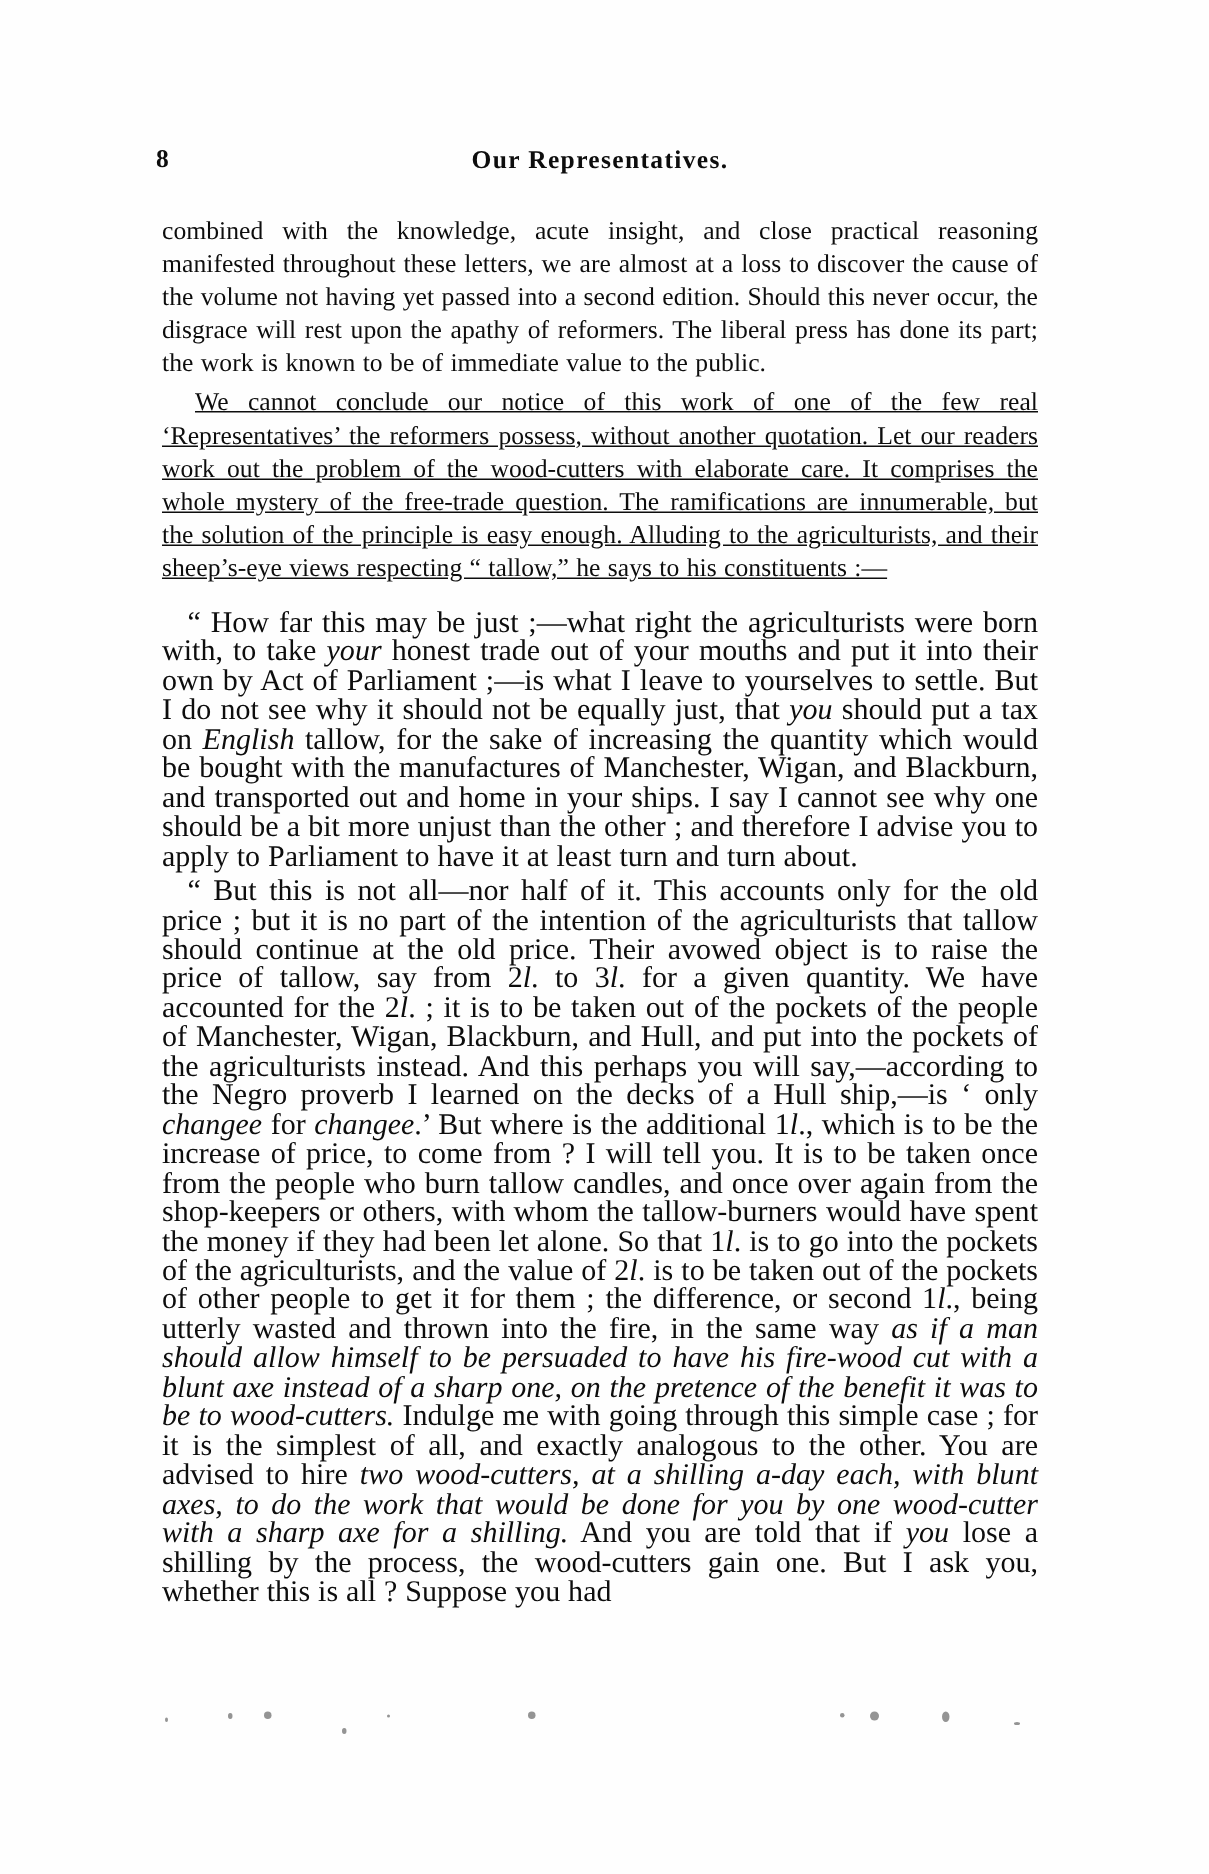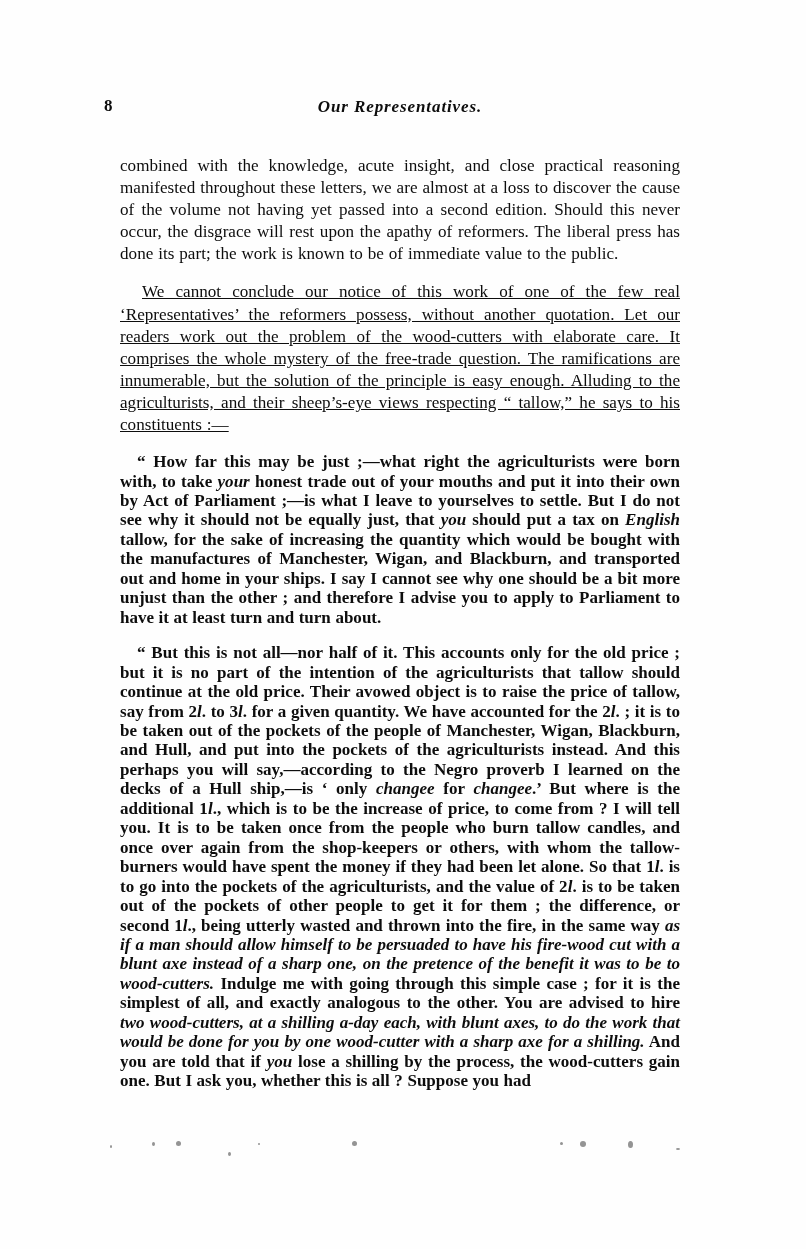--- a/index.html
+++ b/index.html
@@ -37,59 +37,57 @@
     font-weight: bold;
     font-size: 17px;
     letter-spacing: 0.5px;
   }
   .head-title {
     position: absolute;
     left: 0;
     right: 0;
     top: 1px;
     text-align: center;
-    font-style: italic;
     font-weight: bold;
     font-size: 17px;
     letter-spacing: 0.9px;
   }
 
   
   .column {
     position: absolute;
     left: 104px;
     top: 139px;
     width: 592px;
   }
 
   p {
-    margin: 16px;
+    margin: 4px;
     text-align: justify;
     text-justify: inter-word;
     hyphens: none;
   }
 
   .body-par {
     font-size: 17.1px;
     line-height: 22.1px;
     letter-spacing: 0.02px;
     word-spacing: 0.6px;
   }
   .body-par.indent {
     text-indent: 22px;
     text-decoration: underline;
   }
 
   .quote-block {
     margin-top: 16px;
-    font-size: 17px;
+    font-size: 20px;
     line-height: 19.45px;
     letter-spacing: 0.01px;
     word-spacing: 0.3px;
-    font-weight: bold;
   }
   .quote-par {
     text-indent: 17px;
   }
 
   i, .it { font-style: italic; }
 
   
   .body-par, .quote-par { text-align-last: left; }
 

